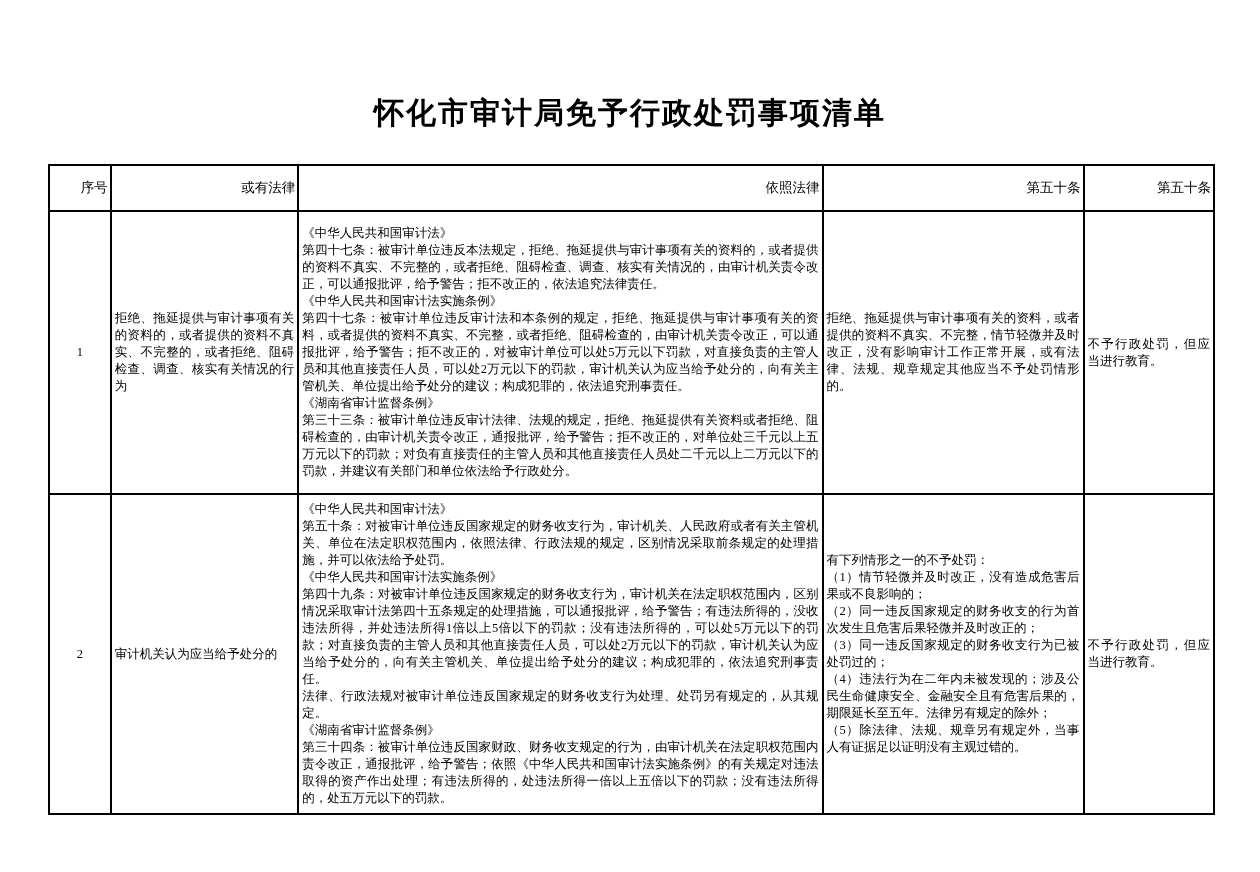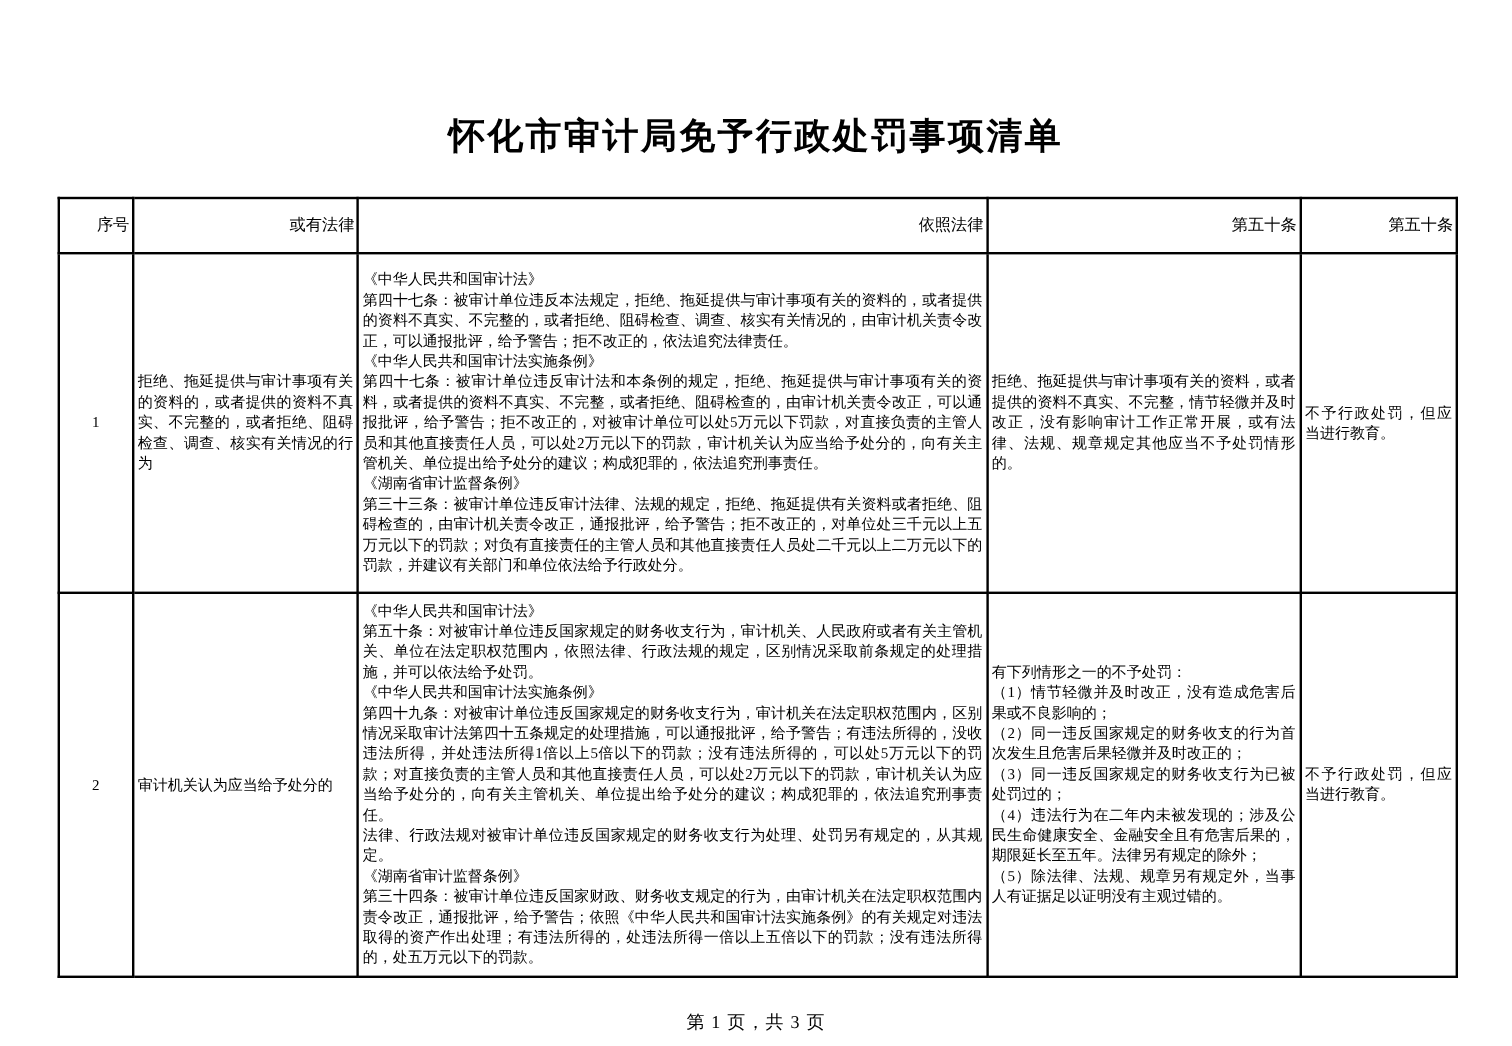--- a/index.html
+++ b/index.html
@@ -128,15 +128,14 @@
 （1）情节轻微并及时改正，没有造成危害后果或不良影响的；
 （2）同一违反国家规定的财务收支的行为首次发生且危害后果轻微并及时改正的；
 （3）同一违反国家规定的财务收支行为已被处罚过的；
 （4）违法行为在二年内未被发现的；涉及公民生命健康安全、金融安全且有危害后果的，期限延长至五年。法律另有规定的除外；
 （5）除法律、法规、规章另有规定外，当事人有证据足以证明没有主观过错的。</td>
         <td class="cell-result">不予行政处罚，但应当进行教育。</td>
       </tr>
     </tbody>
   </table>
 
-  <div class="page-footer">第 1 页，共 3 页</div>
 
 </div>
 
 </body></html>

